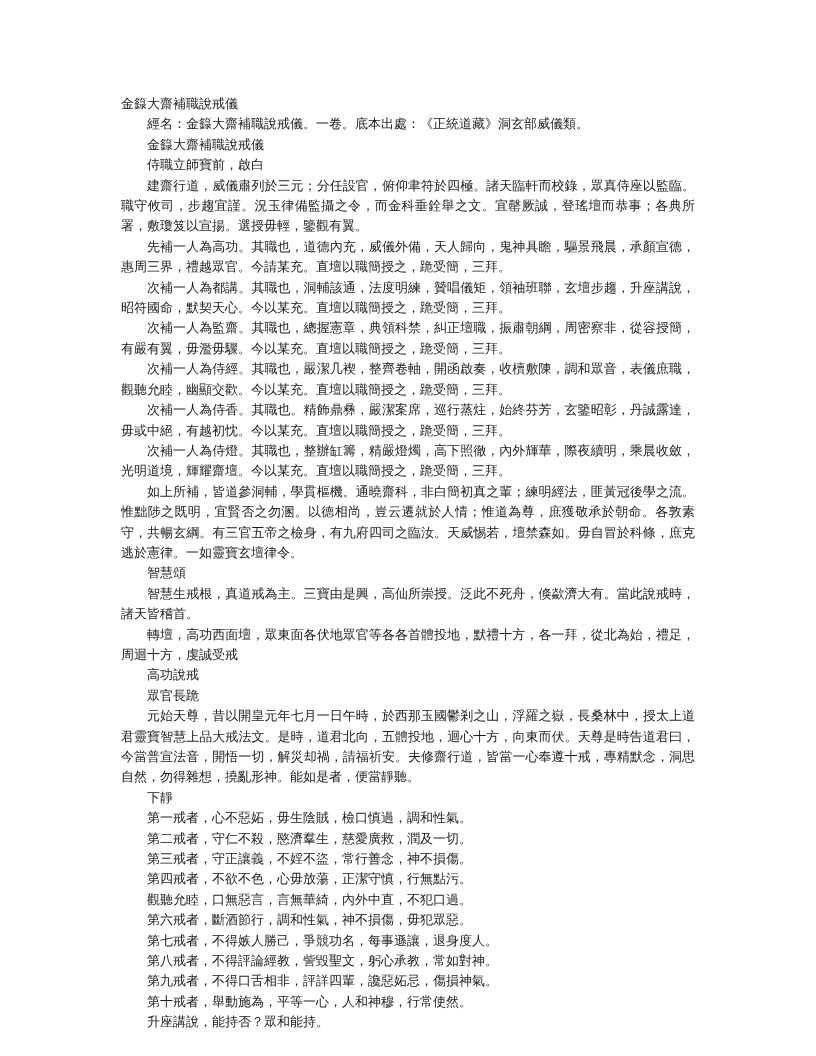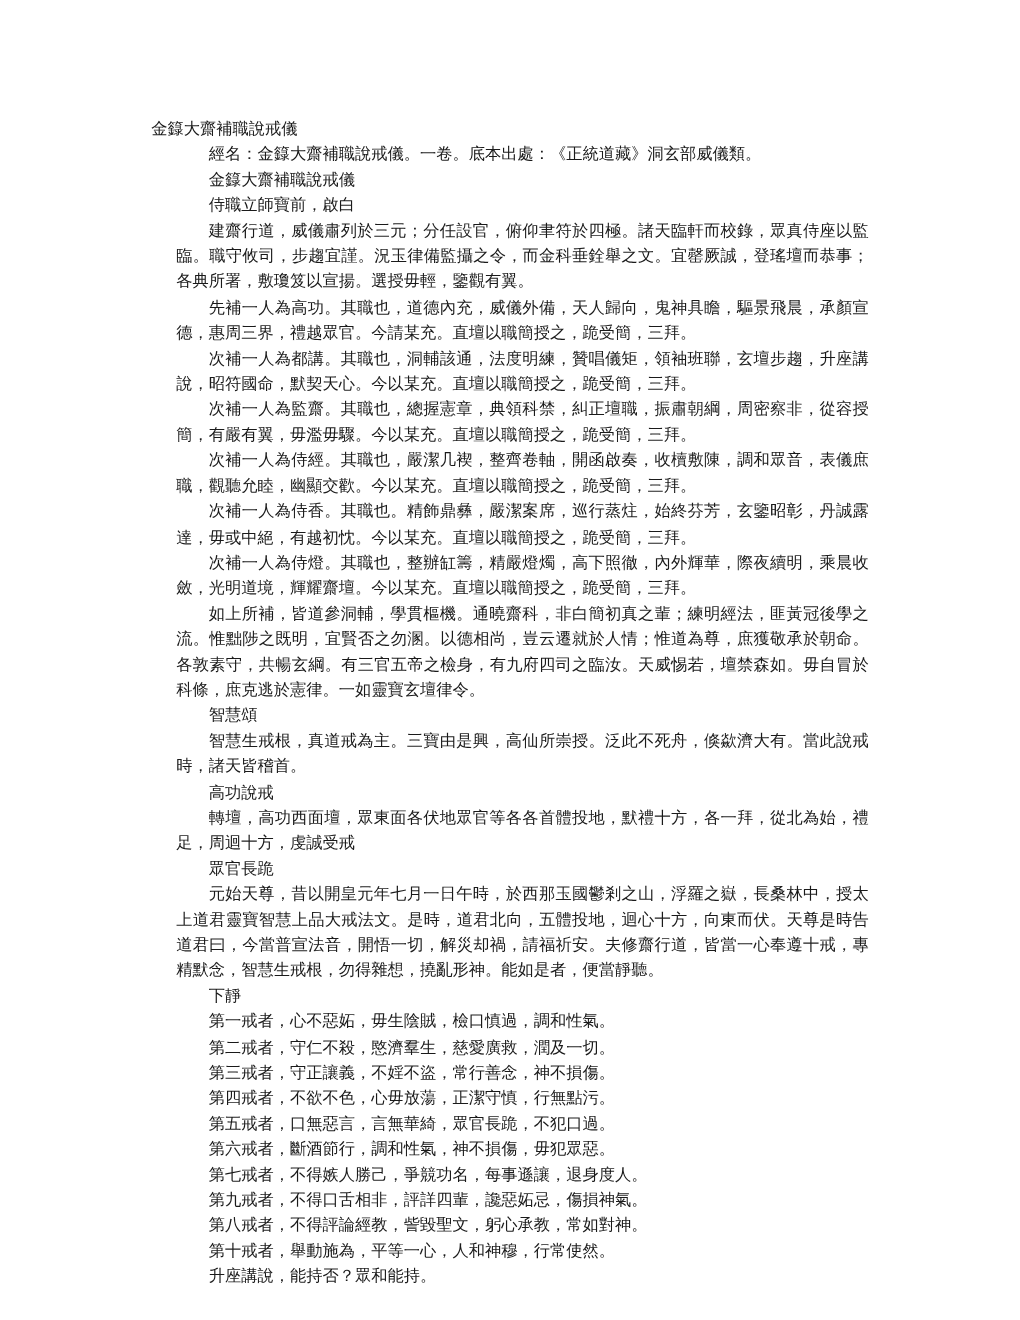--- a/index.html
+++ b/index.html
@@ -33,21 +33,20 @@
   p {
     margin: 0;
     padding: 0;
     text-align: justify;
     text-justify: inter-character;
     word-break: break-all;
     white-space: normal;
   }
   p.indent {
     text-indent: 26px;
-    margin-left: 20px;
   }
   p.flush {
     text-indent: 0;
   }
 </style>
 </head>
 <body>
 
 <div class="page">
   <div class="doc-body" id="doc-body">
@@ -58,30 +57,30 @@
       <p class="indent">建齋行道，威儀肅列於三元；分任設官，俯仰聿符於四極。諸天臨軒而校錄，眾真侍座以監臨。職守攸司，步趨宜謹。況玉律備監攝之令，而金科垂銓舉之文。宜罄厥誠，登瑤壇而恭事；各典所署，敷瓊笈以宣揚。選授毋輕，鑒觀有翼。</p>
       <p class="indent">先補一人為高功。其職也，道德內充，威儀外備，天人歸向，鬼神具瞻，驅景飛晨，承顏宣德，惠周三界，禮越眾官。今請某充。直壇以職簡授之，跪受簡，三拜。</p>
       <p class="indent">次補一人為都講。其職也，洞輔該通，法度明練，贊唱儀矩，領袖班聯，玄壇步趨，升座講說，昭符國命，默契天心。今以某充。直壇以職簡授之，跪受簡，三拜。</p>
       <p class="indent">次補一人為監齋。其職也，總握憲章，典領科禁，糾正壇職，振肅朝綱，周密察非，從容授簡，有嚴有翼，毋濫毋驟。今以某充。直壇以職簡授之，跪受簡，三拜。</p>
       <p class="indent">次補一人為侍經。其職也，嚴潔几褉，整齊卷軸，開函啟奏，收櫝敷陳，調和眾音，表儀庶職，觀聽允睦，幽顯交歡。今以某充。直壇以職簡授之，跪受簡，三拜。</p>
       <p class="indent">次補一人為侍香。其職也。精飾鼎彝，嚴潔案席，巡行蒸炷，始終芬芳，玄鑒昭彰，丹誠露達，毋或中絕，有越初忱。今以某充。直壇以職簡授之，跪受簡，三拜。</p>
       <p class="indent">次補一人為侍燈。其職也，整辦缸籌，精嚴燈燭，高下照徹，內外輝華，際夜續明，乘晨收斂，光明道境，輝耀齋壇。今以某充。直壇以職簡授之，跪受簡，三拜。</p>
       <p class="indent">如上所補，皆道參洞輔，學貫樞機。通曉齋科，非白簡初真之輩；練明經法，匪黃冠後學之流。惟黜陟之既明，宜賢否之勿溷。以德相尚，豈云遷就於人情；惟道為尊，庶獲敬承於朝命。各敦素守，共暢玄綱。有三官五帝之檢身，有九府四司之臨汝。天威惕若，壇禁森如。毋自冒於科條，庶克逃於憲律。一如靈寶玄壇律令。</p>
       <p class="indent">智慧頌</p>
       <p class="indent">智慧生戒根，真道戒為主。三寶由是興，高仙所崇授。泛此不死舟，倏歘濟大有。當此說戒時，諸天皆稽首。</p>
+      <p class="indent">轉壇，高功西面壇，眾東面各伏地眾官等各各首體投地，默禮十方，各一拜，從北為始，禮足，周迴十方，虔誠受戒</p>
       <p class="indent">高功說戒</p>
-      <p class="indent">轉壇，高功西面壇，眾東面各伏地眾官等各各首體投地，默禮十方，各一拜，從北為始，禮足，周迴十方，虔誠受戒</p>
       <p class="indent">眾官長跪</p>
-      <p class="indent">元始天尊，昔以開皇元年七月一日午時，於西那玉國鬱剎之山，浮羅之嶽，長桑林中，授太上道君靈寶智慧上品大戒法文。是時，道君北向，五體投地，迴心十方，向東而伏。天尊是時告道君曰，今當普宣法音，開悟一切，解災却禍，請福祈安。夫修齋行道，皆當一心奉遵十戒，專精默念，智慧生戒根，勿得雜想，撓亂形神。能如是者，便當靜聽。</p>
+      <p class="indent">元始天尊，昔以開皇元年七月一日午時，於西那玉國鬱剎之山，浮羅之嶽，長桑林中，授太上道君靈寶智慧上品大戒法文。是時，道君北向，五體投地，迴心十方，向東而伏。天尊是時告道君曰，今當普宣法音，開悟一切，解災却禍，請福祈安。夫修齋行道，皆當一心奉遵十戒，專精默念，洞思自然，勿得雜想，撓亂形神。能如是者，便當靜聽。</p>
       <p class="indent">下靜</p>
       <p class="indent">第一戒者，心不惡妬，毋生陰賊，檢口慎過，調和性氣。</p>
       <p class="indent">第二戒者，守仁不殺，愍濟羣生，慈愛廣救，潤及一切。</p>
       <p class="indent">第三戒者，守正讓義，不婬不盜，常行善念，神不損傷。</p>
       <p class="indent">第四戒者，不欲不色，心毋放蕩，正潔守慎，行無點污。</p>
-      <p class="indent">第五戒者，口無惡言，言無華綺，眾官長跪，不犯口過。</p>
+      <p class="indent">觀聽允睦，口無惡言，言無華綺，內外中直，不犯口過。</p>
       <p class="indent">第六戒者，斷酒節行，調和性氣，神不損傷，毋犯眾惡。</p>
       <p class="indent">第七戒者，不得嫉人勝己，爭競功名，每事遜讓，退身度人。</p>
+      <p class="indent">第八戒者，不得評論經教，訾毀聖文，躬心承教，常如對神。</p>
       <p class="indent">第九戒者，不得口舌相非，評詳四輩，讒惡妬忌，傷損神氣。</p>
-      <p class="indent">第八戒者，不得評論經教，訾毀聖文，躬心承教，常如對神。</p>
       <p class="indent">第十戒者，舉動施為，平等一心，人和神穆，行常使然。</p>
       <p class="indent">升座講說，能持否？眾和能持。</p>
     </div>
 </div>
 
 </body></html>

